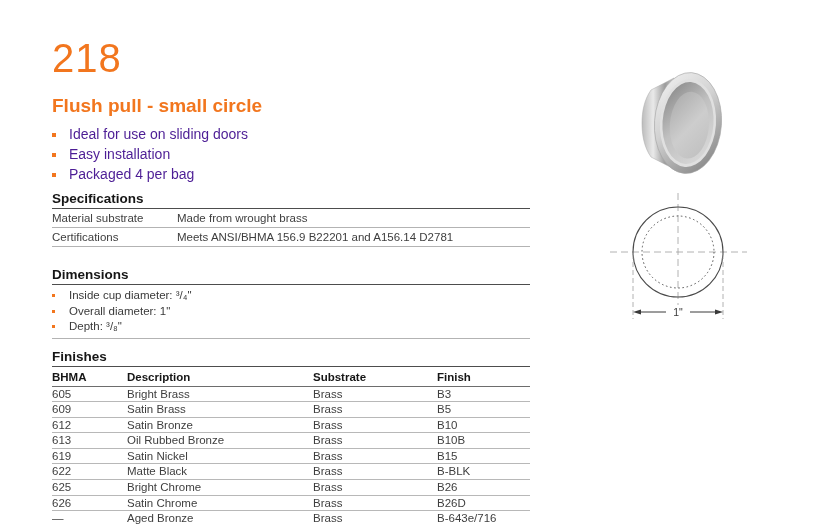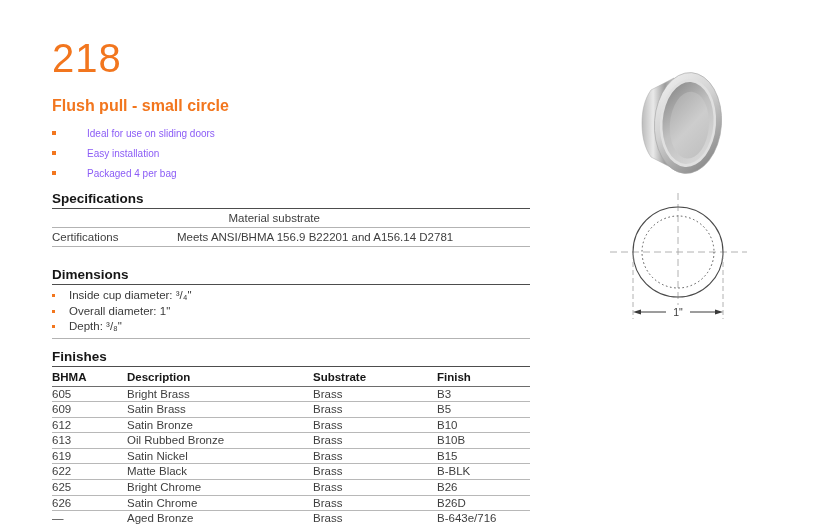--- a/index.html
+++ b/index.html
@@ -15,28 +15,28 @@
 
   
   .left-col { position:absolute; left:52px; top:38px; width:478px; }
 
   .product-number {
     font-size:40px; line-height:40px; font-weight:300;
     color:var(--accent); letter-spacing:1px;
   }
   .product-name {
     margin-top:21px;
-    font-size:16px; line-height:14px; font-weight:bold;
+    font-size:19px; line-height:14px; font-weight:bold;
     color:var(--accent);
   }
 
   ul.bullets { list-style:none; }
   ul.features { margin-top:11px; }
   ul.bullets li { display:flex; align-items:baseline; }
-  ul.features li { line-height:20px; font-size:10px; color:#8b5cf6;gap:18px; }
+  ul.features li { line-height:20px; font-size:14px; color:#4c1d95; }
   .sq {
     display:inline-block; flex:0 0 auto;
     width:4px; height:4px; background:var(--accent);
     margin-right:13px; position:relative; top:-2px;
   }
   ul.dims { padding:3px 0 1px 0; }
   ul.dims li { line-height:15.5px; font-size:11.5px; color:#3a3a3a; }
   ul.dims .sq { width:3px; height:3px; margin-right:14px; top:-2px; }
   .dims-wrap { border-bottom:1px solid #b3b3b3; padding-bottom:2px; }
 
@@ -101,20 +101,21 @@
           <span class="sq"></span>
           <span>Packaged 4 per bag</span>
         </li>
       </ul>
 
     <section class="section mt-specs">
       <h3 class="section-title">Specifications</h3>
       <div id="spec-rows">
           <div class="spec-row">
             <span class="lbl">Material substrate</span>
+            <span class="val">Made from wrought brass</span>
           </div>
           <div class="spec-row">
             <span class="lbl">Certifications</span>
             <span class="val">Meets ANSI/BHMA 156.9 B22201 and A156.14 D2781</span>
           </div>
         </div>
     </section>
 
     <section class="section mt-dims">
       <h3 class="section-title">Dimensions</h3>

